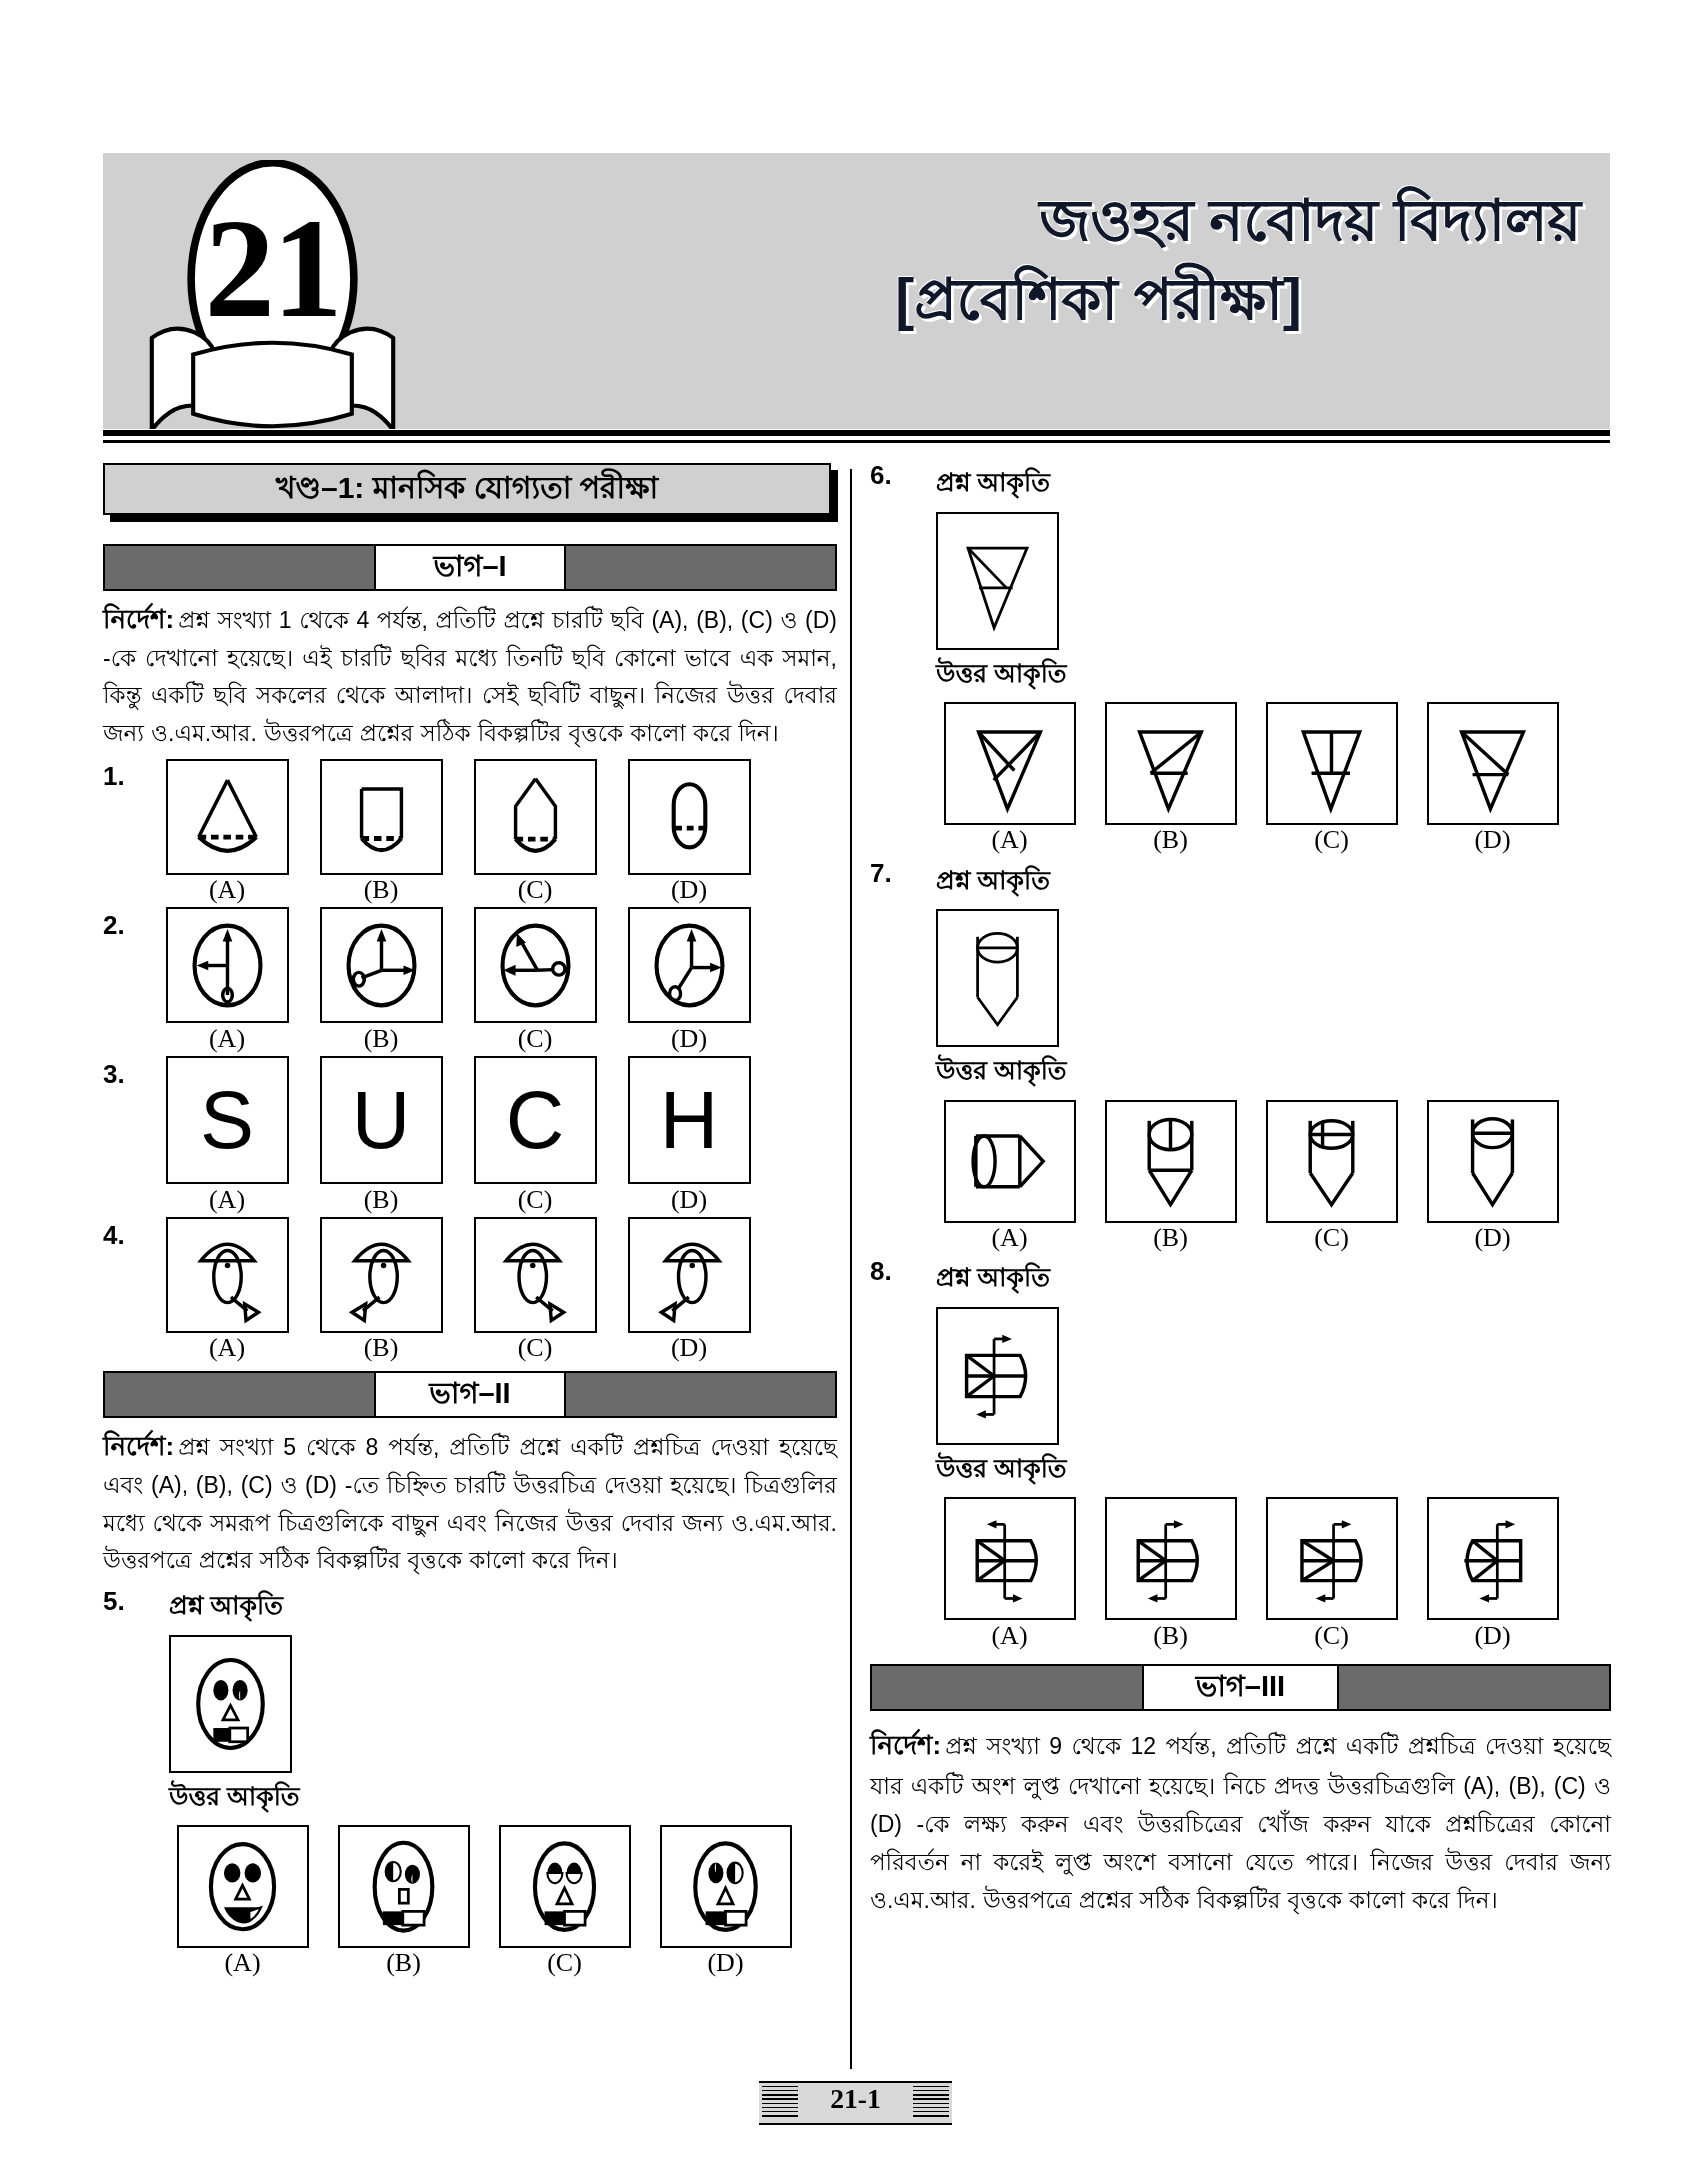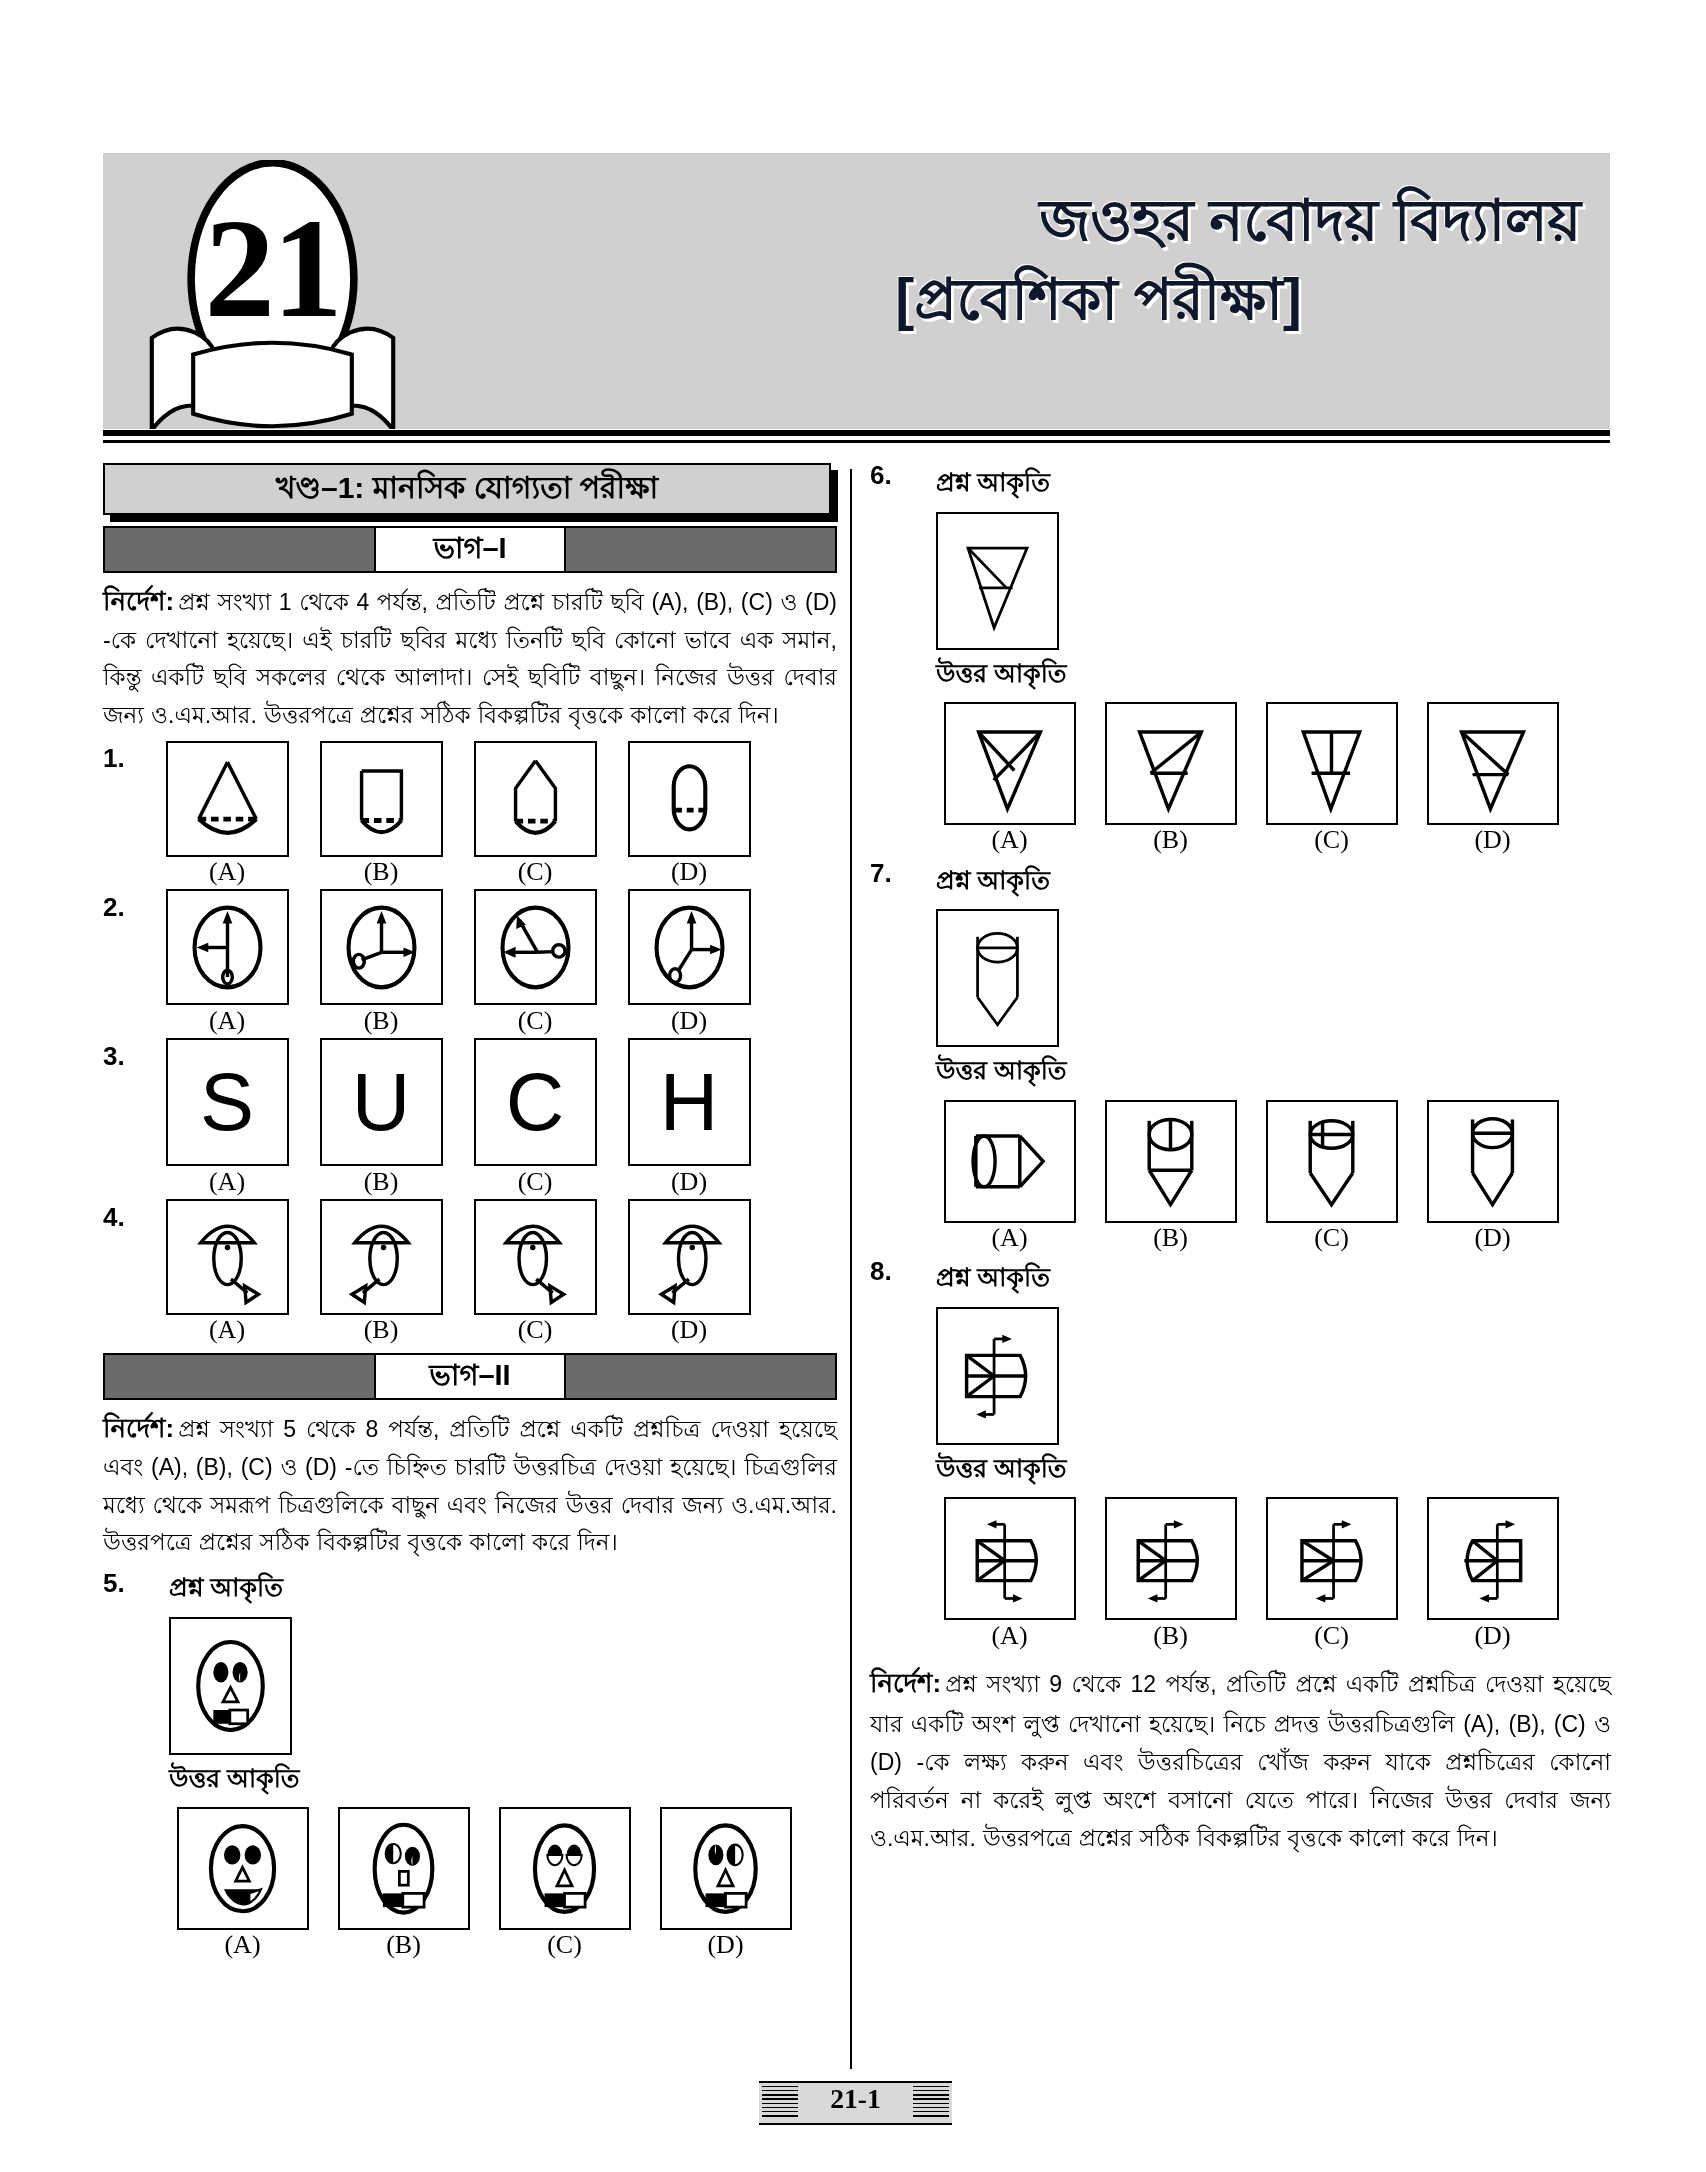--- a/index.html
+++ b/index.html
@@ -54,21 +54,21 @@
   .header-titles .t2 { font-size:57px; margin-top:9.7px;text-align:center; }
 
   
   .col-left  { position:absolute; left:103px; top:463px; width:734px; height:1607px; }
   .col-right { position:absolute; left:870px; top:463px; width:741px; height:1607px; }
   .col-divider {
     position:absolute; left:850px; top:469px; width:2.1px; height:1600px; background:#000;
   }
 
   
-  .khanda-wrap { position:relative; width:734px; height:59px; margin-bottom:4px;padding-left:40px; }
+  .khanda-wrap { position:relative; width:734px; height:59px; margin-bottom:22px;padding-left:40px; }
   .khanda-shadow {
     position:absolute; left:6.9px; top:6.9px; width:728px; height:52px; background:#000;
   }
   .khanda {
     position:absolute; left:0; top:0; width:728px; height:52px;
     background:#d0d0d0; border:2.8px solid #000;
     display:flex; align-items:center; justify-content:center;
     font-family:"Liberation Sans", sans-serif;
     font-size:30px; font-weight:bold;
   }
@@ -690,20 +690,25 @@
               <polygon points="108,32 94,26 94,38" fill="#000"></polygon>
               <line x1="82" y1="140" x2="64" y2="140" stroke="#000" stroke-width="4"></line>
               <polygon points="56,140 70,134 70,146" fill="#000"></polygon>
             </svg>
           </div>
           <div class="lbl">(D)</div>
         </div>
       </div>
     </div>
 
+    <div class="bhag-bar right" style="margin-top:15px;">
+      <div class="fill"></div>
+      <div class="label">ভাগ–III</div>
+      <div class="fill"></div>
+    </div>
 
     <div class="instr right" style="margin-top:12.4px;">
       <span class="lead">নির্দেশ:</span><span>প্রশ্ন সংখ্যা 9 থেকে 12 পর্যন্ত, প্রতিটি প্রশ্নে একটি প্রশ্নচিত্র দেওয়া হয়েছে যার একটি অংশ লুপ্ত দেখানো হয়েছে। নিচে প্রদত্ত উত্তরচিত্রগুলি (A), (B), (C) ও (D) -কে লক্ষ্য করুন এবং উত্তরচিত্রের খোঁজ করুন যাকে প্রশ্নচিত্রের কোনো পরিবর্তন না করেই লুপ্ত অংশে বসানো যেতে পারে। নিজের উত্তর দেবার জন্য ও.এম.আর. উত্তরপত্রে প্রশ্নের সঠিক বিকল্পটির বৃত্তকে কালো করে দিন।</span>
     </div>
 
   </div>
 
   <div class="footer">
     <div class="footer-inner">
       <div class="stripes l">

